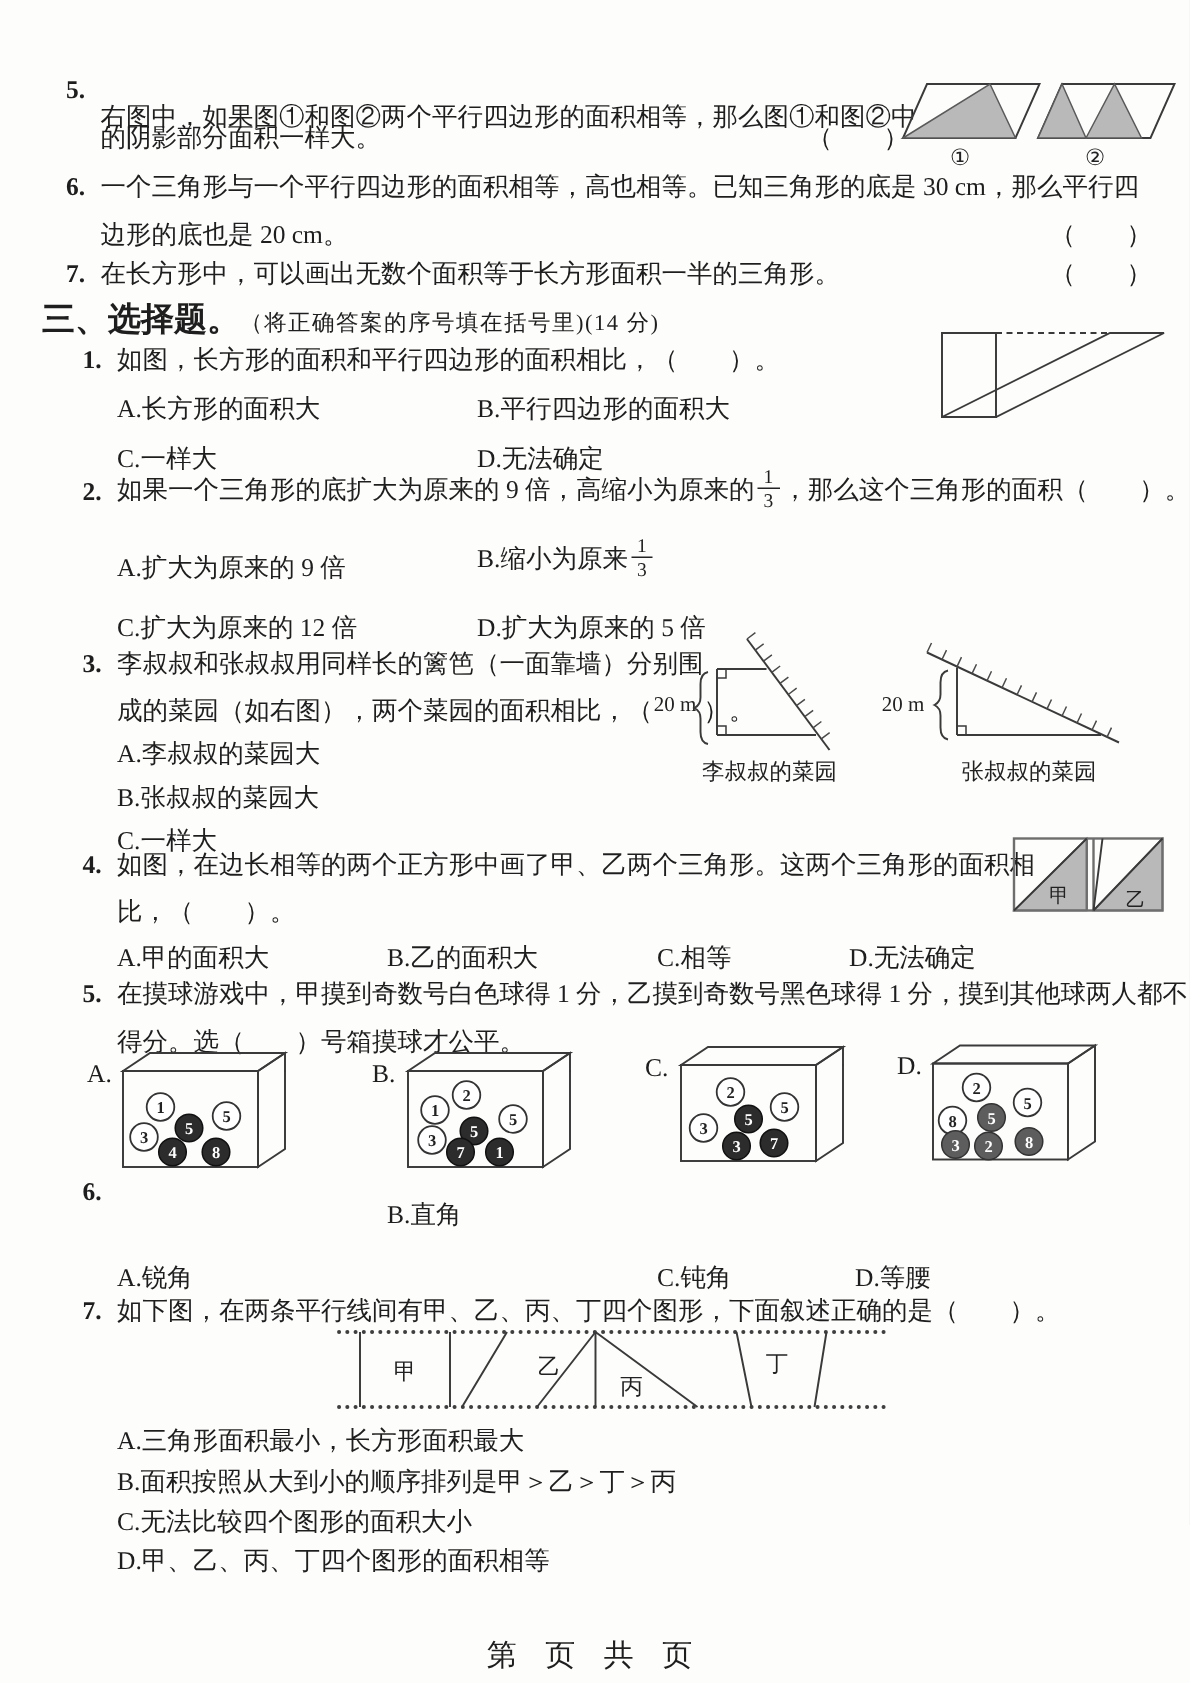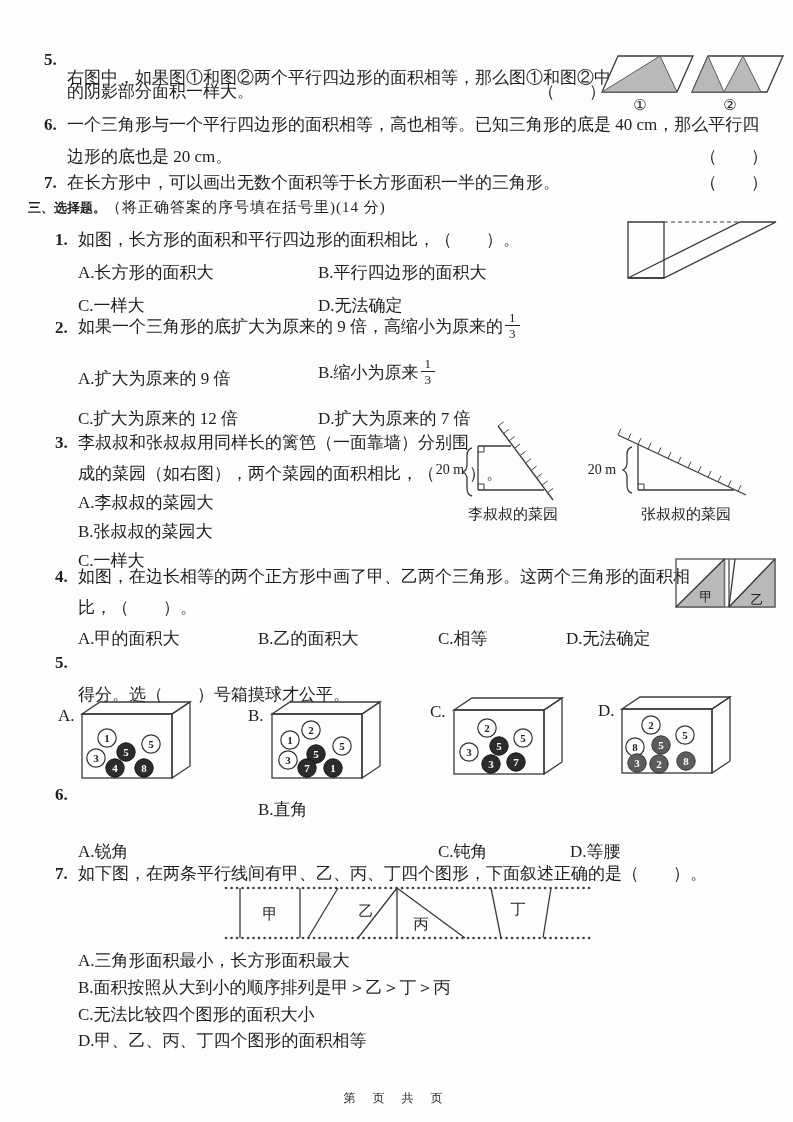--- a/index.html
+++ b/index.html
@@ -1,21 +1,21 @@
 <!DOCTYPE html>
 <html><head>
 <meta charset="utf-8">
 <style>
   html,body{margin:0;padding:0;background:#f2f2f0;}
   .page{position:relative;width:793px;height:1122px;background:#fdfdfc;margin:0 auto;
         font-family:"Liberation Serif","DejaVu Serif",serif;color:#1e1e1e;overflow:hidden;}
   .abs{position:absolute;white-space:nowrap;}
   .t{font-size:17px;line-height:21px;}
   .num{font-weight:bold;}
-  .sec-title{font-size:13px;font-weight:bold;}
+  .sec-title{font-size:22px;font-weight:bold;}
   .sec-note{font-size:15px;font-weight:normal;letter-spacing:1px;}
   .bracket{font-size:17px;}
   .frac{display:inline-block;text-align:center;vertical-align:middle;margin:0 2px;}
   .fn{display:block;font-size:13px;line-height:14px;padding:0 4px;}
   .fd{display:block;font-size:13px;line-height:15px;border-top:1.2px solid #222;padding:0 4px;}
   .fracline{display:flex;align-items:center;}
   svg.fig{position:absolute;overflow:visible;}
   svg text{font-family:"Liberation Serif","DejaVu Serif",serif;fill:#222;}
   .ln{stroke:#3a3a3a;stroke-width:1.3;fill:none;}
   .lng{stroke:#6e6e6e;stroke-width:1.6;fill:none;}
@@ -26,21 +26,21 @@
   .ball-white{fill:#ffffff;stroke:#333;stroke-width:1.2;}
   .ball-black{fill:#2c2c2c;stroke:#111;stroke-width:1;}
   .ball-gray{fill:#5d5d5d;stroke:#333;stroke-width:1;}
   .ball-num{font-size:11px;font-weight:bold;}
   .ball-num-white{fill:#222;}
   .ball-num-black{fill:#fff;}
   .ball-num-gray{fill:#fff;}
   .figlabel{font-size:15px;}
   .caption{font-size:15px;}
   .boxlabel{font-size:17px;}
-  .footer{font-size:12px;letter-spacing:7px;}
+  .footer{font-size:20px;letter-spacing:7px;}
 </style>
 </head>
 <body>
 
 <div class="page">
 
   <span class="abs t num" style="left:44px;top:49px">5.</span>
   <span class="abs t" style="left:67px;top:67px">右图中，如果图①和图②两个平行四边形的面积相等，那么图①和图②中</span>
   <span class="abs t" style="left:67px;top:81px">的阴影部分面积一样大。</span>
   <span class="abs t bracket" style="left:538px;top:81px">（　　）</span>
@@ -49,21 +49,21 @@
     <polygon class="ln" points="20,6 95,6 79,42 4,42"></polygon>
     <polygon class="shade" points="4,42 62,6 79,42"></polygon>
     <polygon class="ln" points="110,6 185,6 169,42 94,42"></polygon>
     <polygon class="shade" points="94,42 110,6 126,42"></polygon>
     <polygon class="shade" points="126,42 145,6 163,42"></polygon>
     <text class="figlabel" x="42" y="60" text-anchor="middle">①</text>
     <text class="figlabel" x="132" y="60" text-anchor="middle">②</text>
   </svg>
 
   <span class="abs t num" style="left:44px;top:114px">6.</span>
-  <span class="abs t" style="left:67px;top:114px">一个三角形与一个平行四边形的面积相等，高也相等。已知三角形的底是 40 cm，那么平行四</span>
+  <span class="abs t" style="left:67px;top:114px">一个三角形与一个平行四边形的面积相等，高也相等。已知三角形的底是 30 cm，那么平行四</span>
   <span class="abs t" style="left:67px;top:146px">边形的底也是 20 cm。</span>
   <span class="abs t bracket" style="left:700px;top:146px">（　　）</span>
 
   <span class="abs t num" style="left:44px;top:172px">7.</span>
   <span class="abs t" style="left:67px;top:172px">在长方形中，可以画出无数个面积等于长方形面积一半的三角形。</span>
   <span class="abs t bracket" style="left:700px;top:172px">（　　）</span>
 
   <span class="abs" style="left:28px;top:198px">
     <span class="sec-title">三、选择题。</span><span class="sec-note">（将正确答案的序号填在括号里)(14 分)</span>
   </span>
@@ -81,31 +81,32 @@
     <polygon class="ln" points="10,62 122,6 158,6 46,62"></polygon>
   </svg>
 
   <span class="abs t num" style="left:55px;top:317px">2.</span>
   <div class="abs t fracline" style="left:78px;top:306px;height:40px">
     <span>如果一个三角形的底扩大为原来的 9 倍，高缩小为原来的</span>
       <span class="frac">
         <span class="fn">1</span>
         <span class="fd">3</span>
       </span>
+      <span>，那么这个三角形的面积（　　）。</span>
   </div>
   <span class="abs t" style="left:78px;top:368px">A.扩大为原来的 9 倍</span>
   <div class="abs t fracline" style="left:318px;top:352px;height:40px">
     <span>B.缩小为原来</span>
       <span class="frac">
         <span class="fn">1</span>
         <span class="fd">3</span>
       </span>
   </div>
   <span class="abs t" style="left:78px;top:408px">C.扩大为原来的 12 倍</span>
-  <span class="abs t" style="left:318px;top:408px">D.扩大为原来的 7 倍</span>
+  <span class="abs t" style="left:318px;top:408px">D.扩大为原来的 5 倍</span>
 
   <span class="abs t num" style="left:55px;top:432px">3.</span>
   <span class="abs t" style="left:78px;top:432px">李叔叔和张叔叔用同样长的篱笆（一面靠墙）分别围</span>
   <span class="abs t" style="left:78px;top:463px">成的菜园（如右图），两个菜园的面积相比，（　　）。</span>
   <span class="abs t" style="left:78px;top:492px">A.李叔叔的菜园大</span>
   <span class="abs t" style="left:78px;top:521px">B.张叔叔的菜园大</span>
   <span class="abs t" style="left:78px;top:550px">C.一样大</span>
 
   <svg class="fig" style="left:428px;top:418px" width="362" height="110" viewBox="0 0 362 110">
 
@@ -138,20 +139,21 @@
     <polygon class="shade" points="3,53 51.5,5 51.5,53"></polygon>
     <polygon class="shade" points="56,53 102,5 102,53"></polygon>
     <rect class="lng" x="3" y="5" width="99" height="48"></rect>
     <path class="lng" d="M51.5,5 V53 M56,5 V53"></path>
     <path class="ln" d="M3,53 L51.5,5 M62,5 L56,53 M56,53 L102,5"></path>
     <text x="33" y="47" text-anchor="middle" style="font-size:13px">甲</text>
     <text x="84" y="50" text-anchor="middle" style="font-size:13px">乙</text>
   </svg>
 
   <span class="abs t num" style="left:55px;top:652px">5.</span>
+  <span class="abs t" style="left:78px;top:652px">在摸球游戏中，甲摸到奇数号白色球得 1 分，乙摸到奇数号黑色球得 1 分，摸到其他球两人都不</span>
   <span class="abs t" style="left:78px;top:684px">得分。选（　　）号箱摸球才公平。</span>
 
   <span class="abs boxlabel" style="left:58px;top:706px">A.</span>
   <svg class="fig" style="left:80px;top:700px" width="118" height="80" viewBox="0 0 118 80">
     <polygon class="ln" points="2,14 20,2 110,2 92,14"></polygon>
     <polygon class="ln" points="92,14 110,2 110,66 92,78"></polygon>
     <rect class="ln" x="2" y="14" width="90" height="64"></rect>
     <g>
         <circle cx="27" cy="38" r="9.2" class="ball-white"></circle>
         <text x="27" y="42" text-anchor="middle" class="ball-num ball-num-white">1</text>

